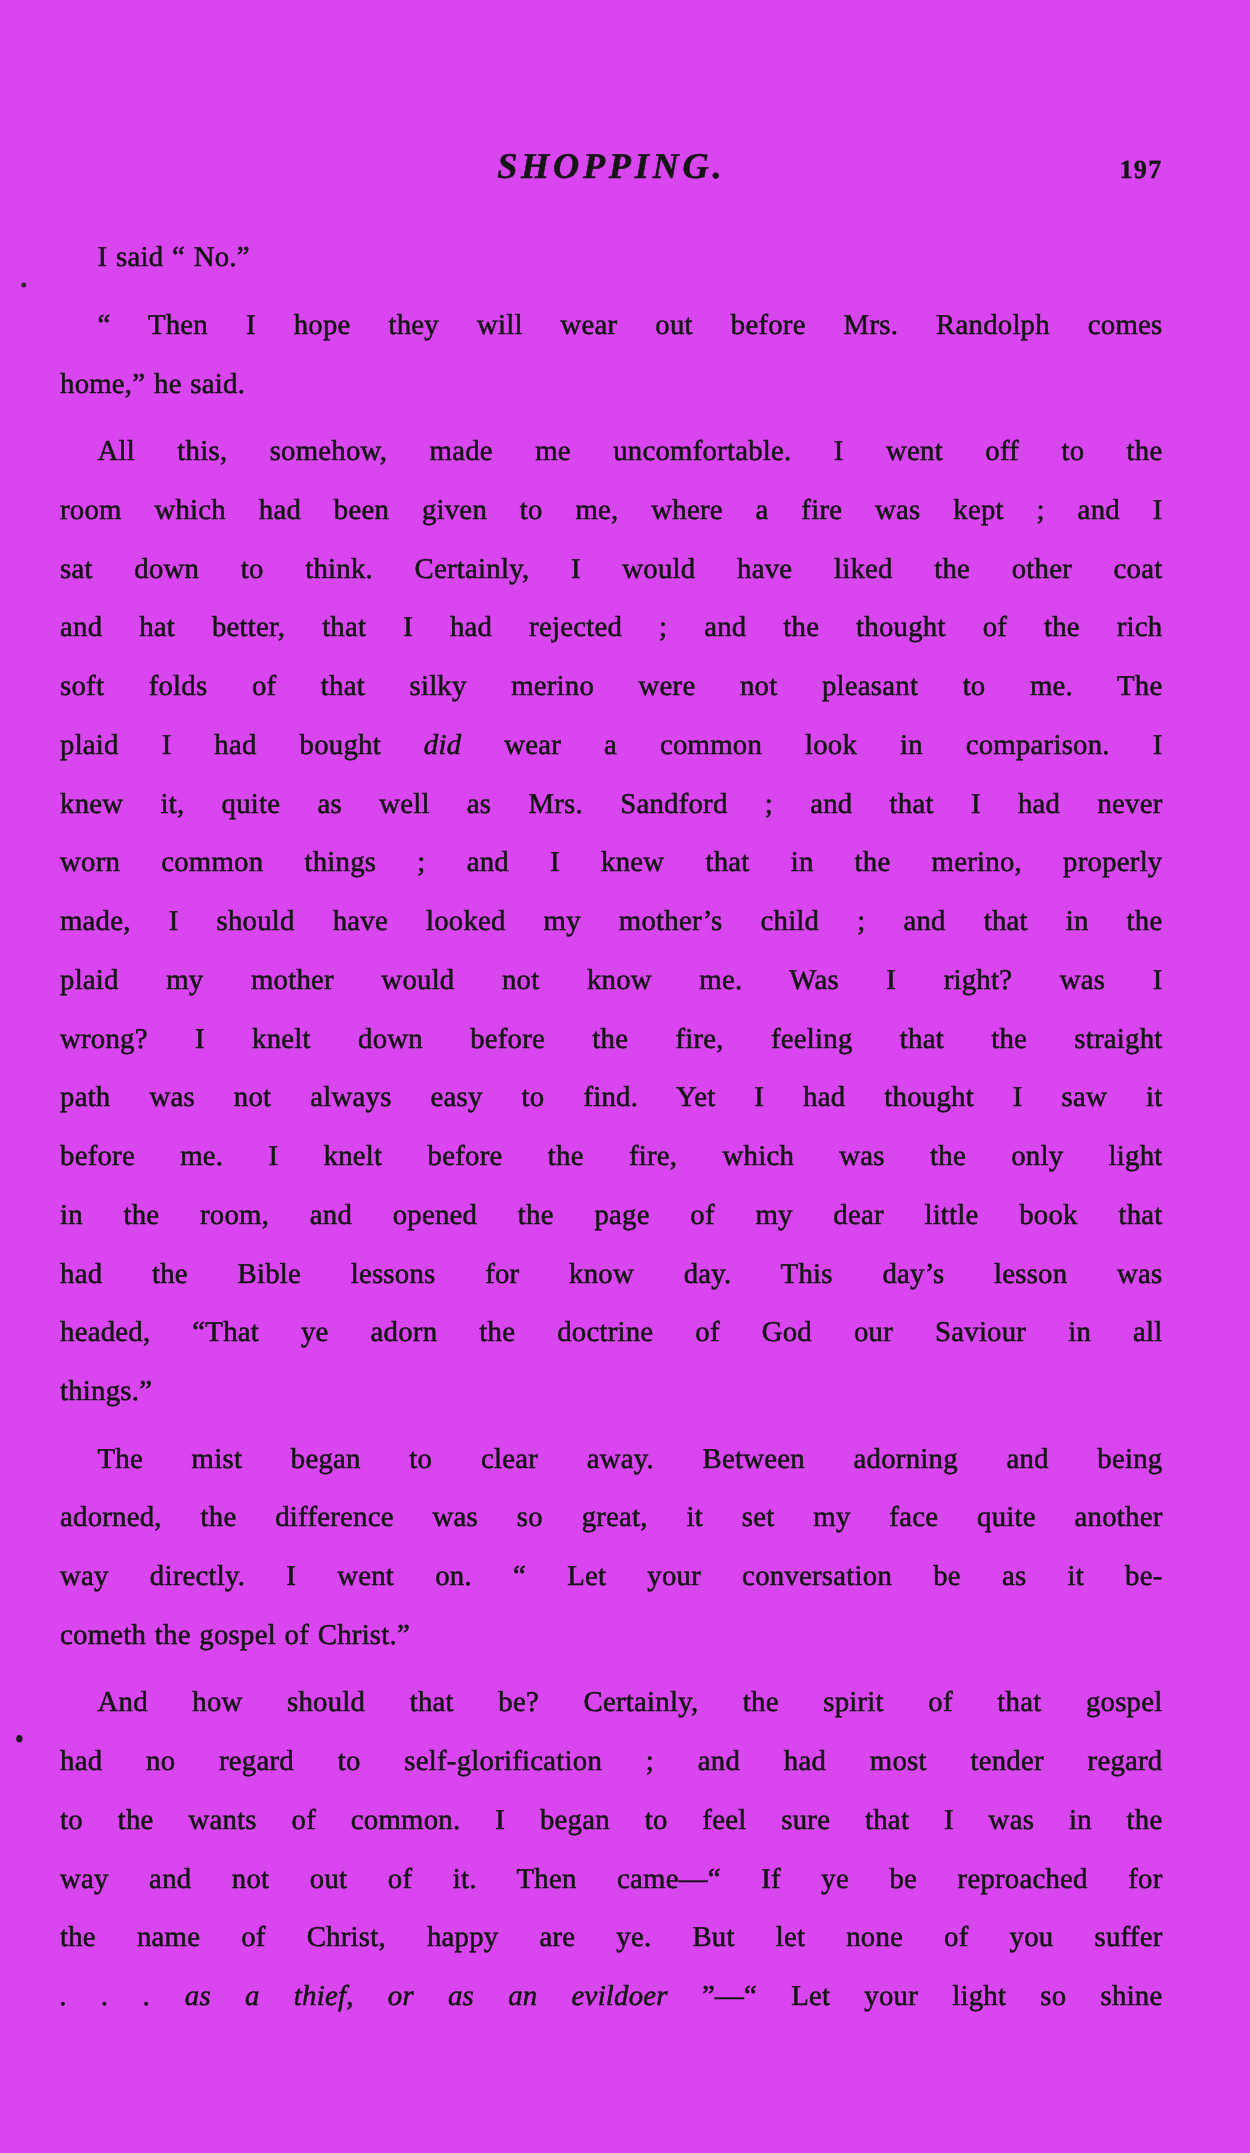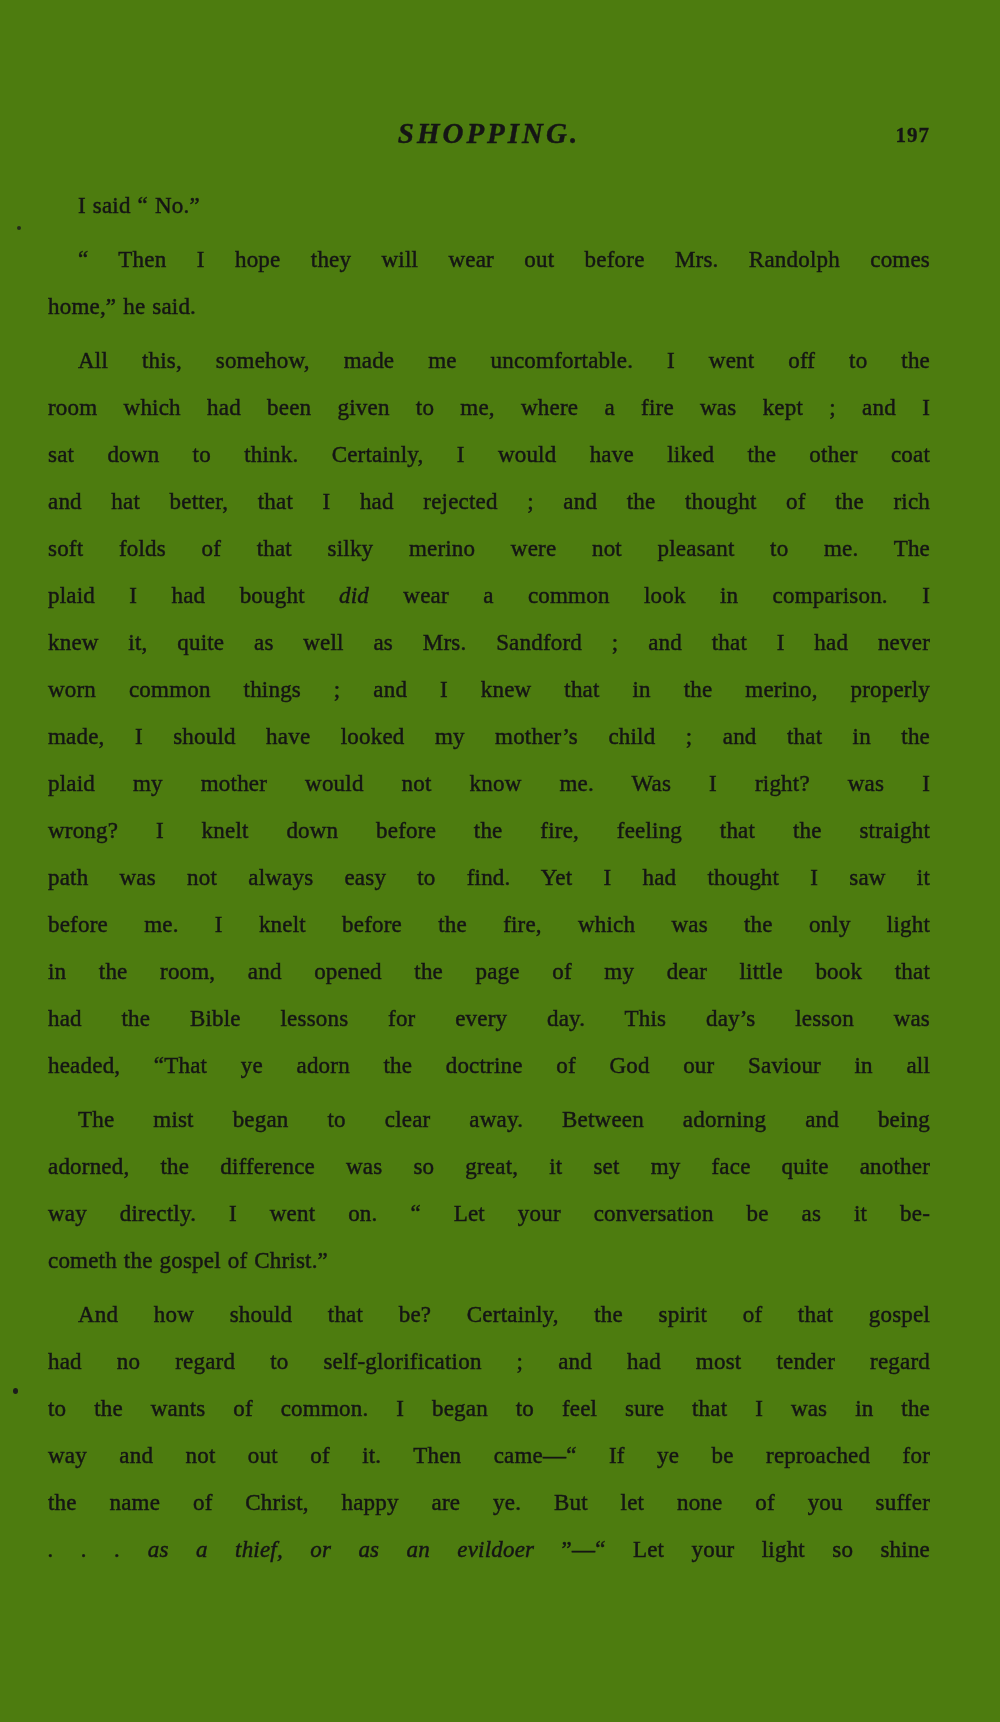--- a/index.html
+++ b/index.html
@@ -4,21 +4,21 @@
 <style>
   html, body {
     margin: 0;
     padding: 0;
     background: #ffffff;
   }
   .sheet {
     position: relative;
     width: 1000px;
     height: 1722px;
-    background: #4d7c0f;
+    background: #d946ef;
     overflow: hidden;
     font-family: "Liberation Serif", "DejaVu Serif", serif;
     color: #151515;
   }
   .page-header {
     position: absolute;
     top: 116px;
     left: 48px;
     width: 882px;
     height: 42px;
@@ -103,22 +103,23 @@
         <div class="line jl"><span>soft folds of that silky merino were not pleasant to me.  The</span></div>
         <div class="line jl"><span>plaid I had bought </span><span class="it">did</span><span> wear a common look in comparison.  I</span></div>
         <div class="line jl"><span>knew it, quite as well as Mrs. Sandford ; and that I had never</span></div>
         <div class="line jl"><span>worn common things ; and I knew that in the merino, properly</span></div>
         <div class="line jl"><span>made, I should have looked my mother’s child ; and that in the</span></div>
         <div class="line jl"><span>plaid my mother would not know me.  Was I right? was I</span></div>
         <div class="line jl"><span>wrong?  I knelt down before the fire, feeling that the straight</span></div>
         <div class="line jl"><span>path was not always easy to find.  Yet I had thought I saw it</span></div>
         <div class="line jl"><span>before me.  I knelt before the fire, which was the only light</span></div>
         <div class="line jl"><span>in the room, and opened the page of my dear little book that</span></div>
-        <div class="line jl"><span>had the Bible lessons for every day.  This day’s lesson was</span></div>
+        <div class="line jl"><span>had the Bible lessons for know day.  This day’s lesson was</span></div>
         <div class="line jl"><span>headed, “That ye adorn the doctrine of God our Saviour in all</span></div>
+        <div class="line"><span>things.”</span></div>
       </div>
       <div class="para">
         <div class="line jl indent"><span>The mist began to clear away.  Between adorning and being</span></div>
         <div class="line jl"><span>adorned, the difference was so great, it set my face quite another</span></div>
         <div class="line jl"><span>way directly.  I went on.  “ Let your conversation be as it be-</span></div>
         <div class="line"><span>cometh the gospel of Christ.”</span></div>
       </div>
       <div class="para">
         <div class="line jl indent"><span>And how should that be?  Certainly, the spirit of that gospel</span></div>
         <div class="line jl"><span>had no regard to self-glorification ; and had most tender regard</span></div>

